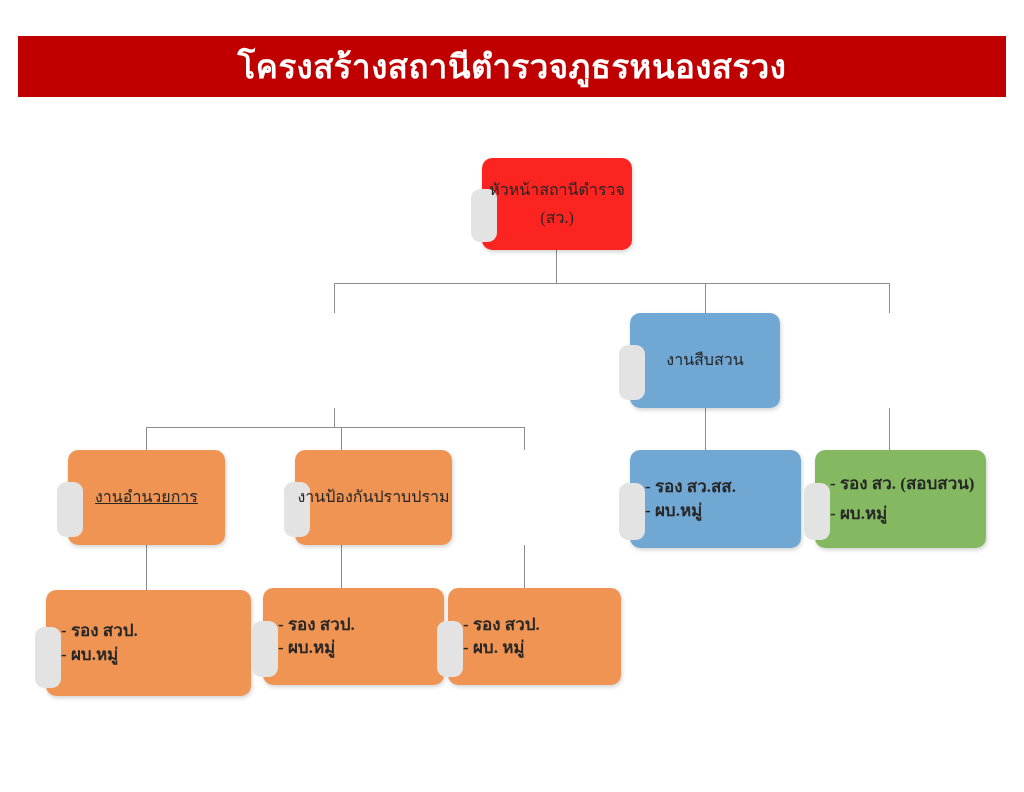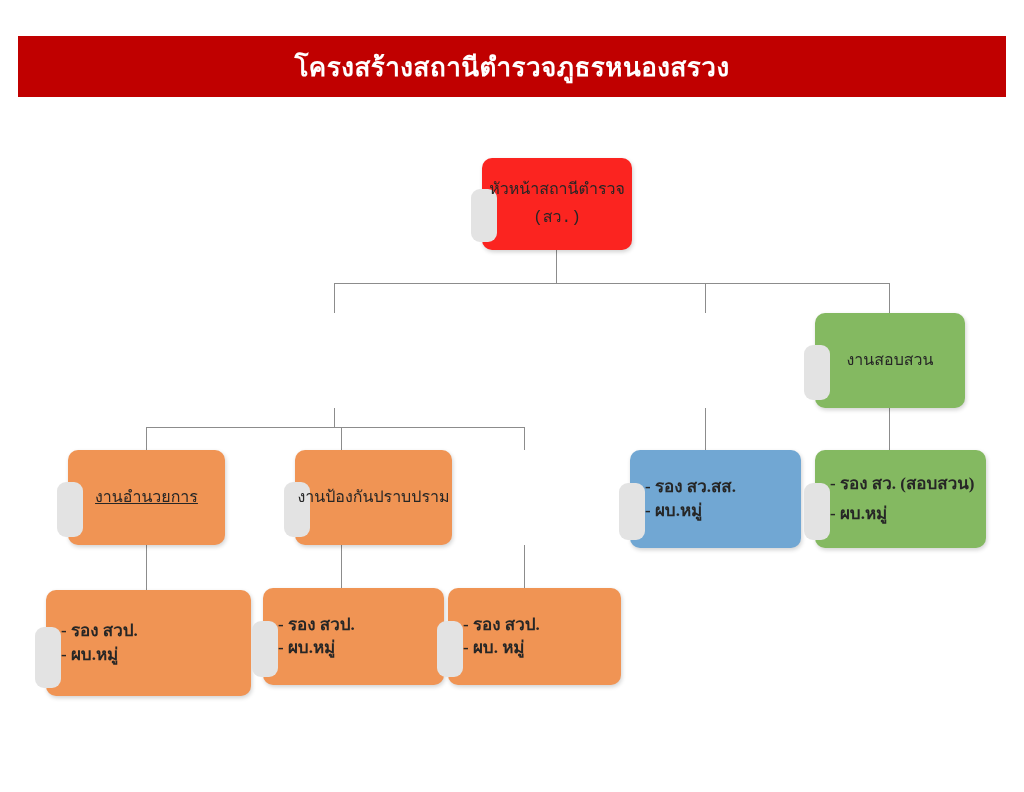--- a/index.html
+++ b/index.html
@@ -23,21 +23,21 @@
     top: 36px;
     width: 988px;
     height: 61px;
     background: var(--header-bg, #c00000);
     display: flex;
     align-items: center;
     justify-content: center;
   }
   .banner .banner-title {
     color: #ffffff;
-    font-size: 26px;
+    font-size: 33px;
     font-weight: bold;
     letter-spacing: 0.5px;
   }
 
   
   .line-v, .line-h {
     position: absolute;
     background: var(--line, #8c8c8c);
     z-index: 1;
   }
@@ -65,21 +65,21 @@
     position: absolute;
     left: -11px;
     bottom: 8px;
     width: 26px;
     height: 58%;
     background: #e3e3e3;
     border-radius: 9px;
     z-index: -1;
   }
 
-  .red    { background: var(--red, #fb2420); font-family: Liberation Mono, monospace; }
+  .red    { background: var(--red, #fb2420); }
   .orange { background: var(--orange, #f09454); }
   .blue   { background: var(--blue, #71a7d3); }
   .green  { background: var(--green, #84b961); }
 
   .node .nline { display: block; }
   .gap-sm .nline + .nline { margin-top: 7px; }
   .gap-md .nline + .nline { margin-top: 14px; }
 
   
   .staff {
@@ -132,24 +132,24 @@
   <div class="line-v" style="left:524px; top:545px; height:43px;"></div>
   <div class="line-v" style="left:705px; top:408px; height:42px;"></div>
   <div class="line-v" style="left:889px; top:408px; height:42px;"></div>
 
   <div class="node red gap-sm n-chief">
     <span class="nline">หัวหน้าสถานีตำรวจ</span>
     <span class="nline">(สว.)</span>
   </div>
 
 
+  <div class="node blue n-invest">
+    <span class="nline">งานสืบสวน</span>
+  </div>
 
-  <div class="node green n-inquiry">
-    <span class="nline">งานสอบสวน</span>
-  </div>
 
   <div class="node orange n-admin">
     <span class="nline">งานอำนวยการ</span>
   </div>
 
   <div class="node orange n-prevsup">
     <span class="nline">งานป้องกันปราบปราม</span>
   </div>
 
 

